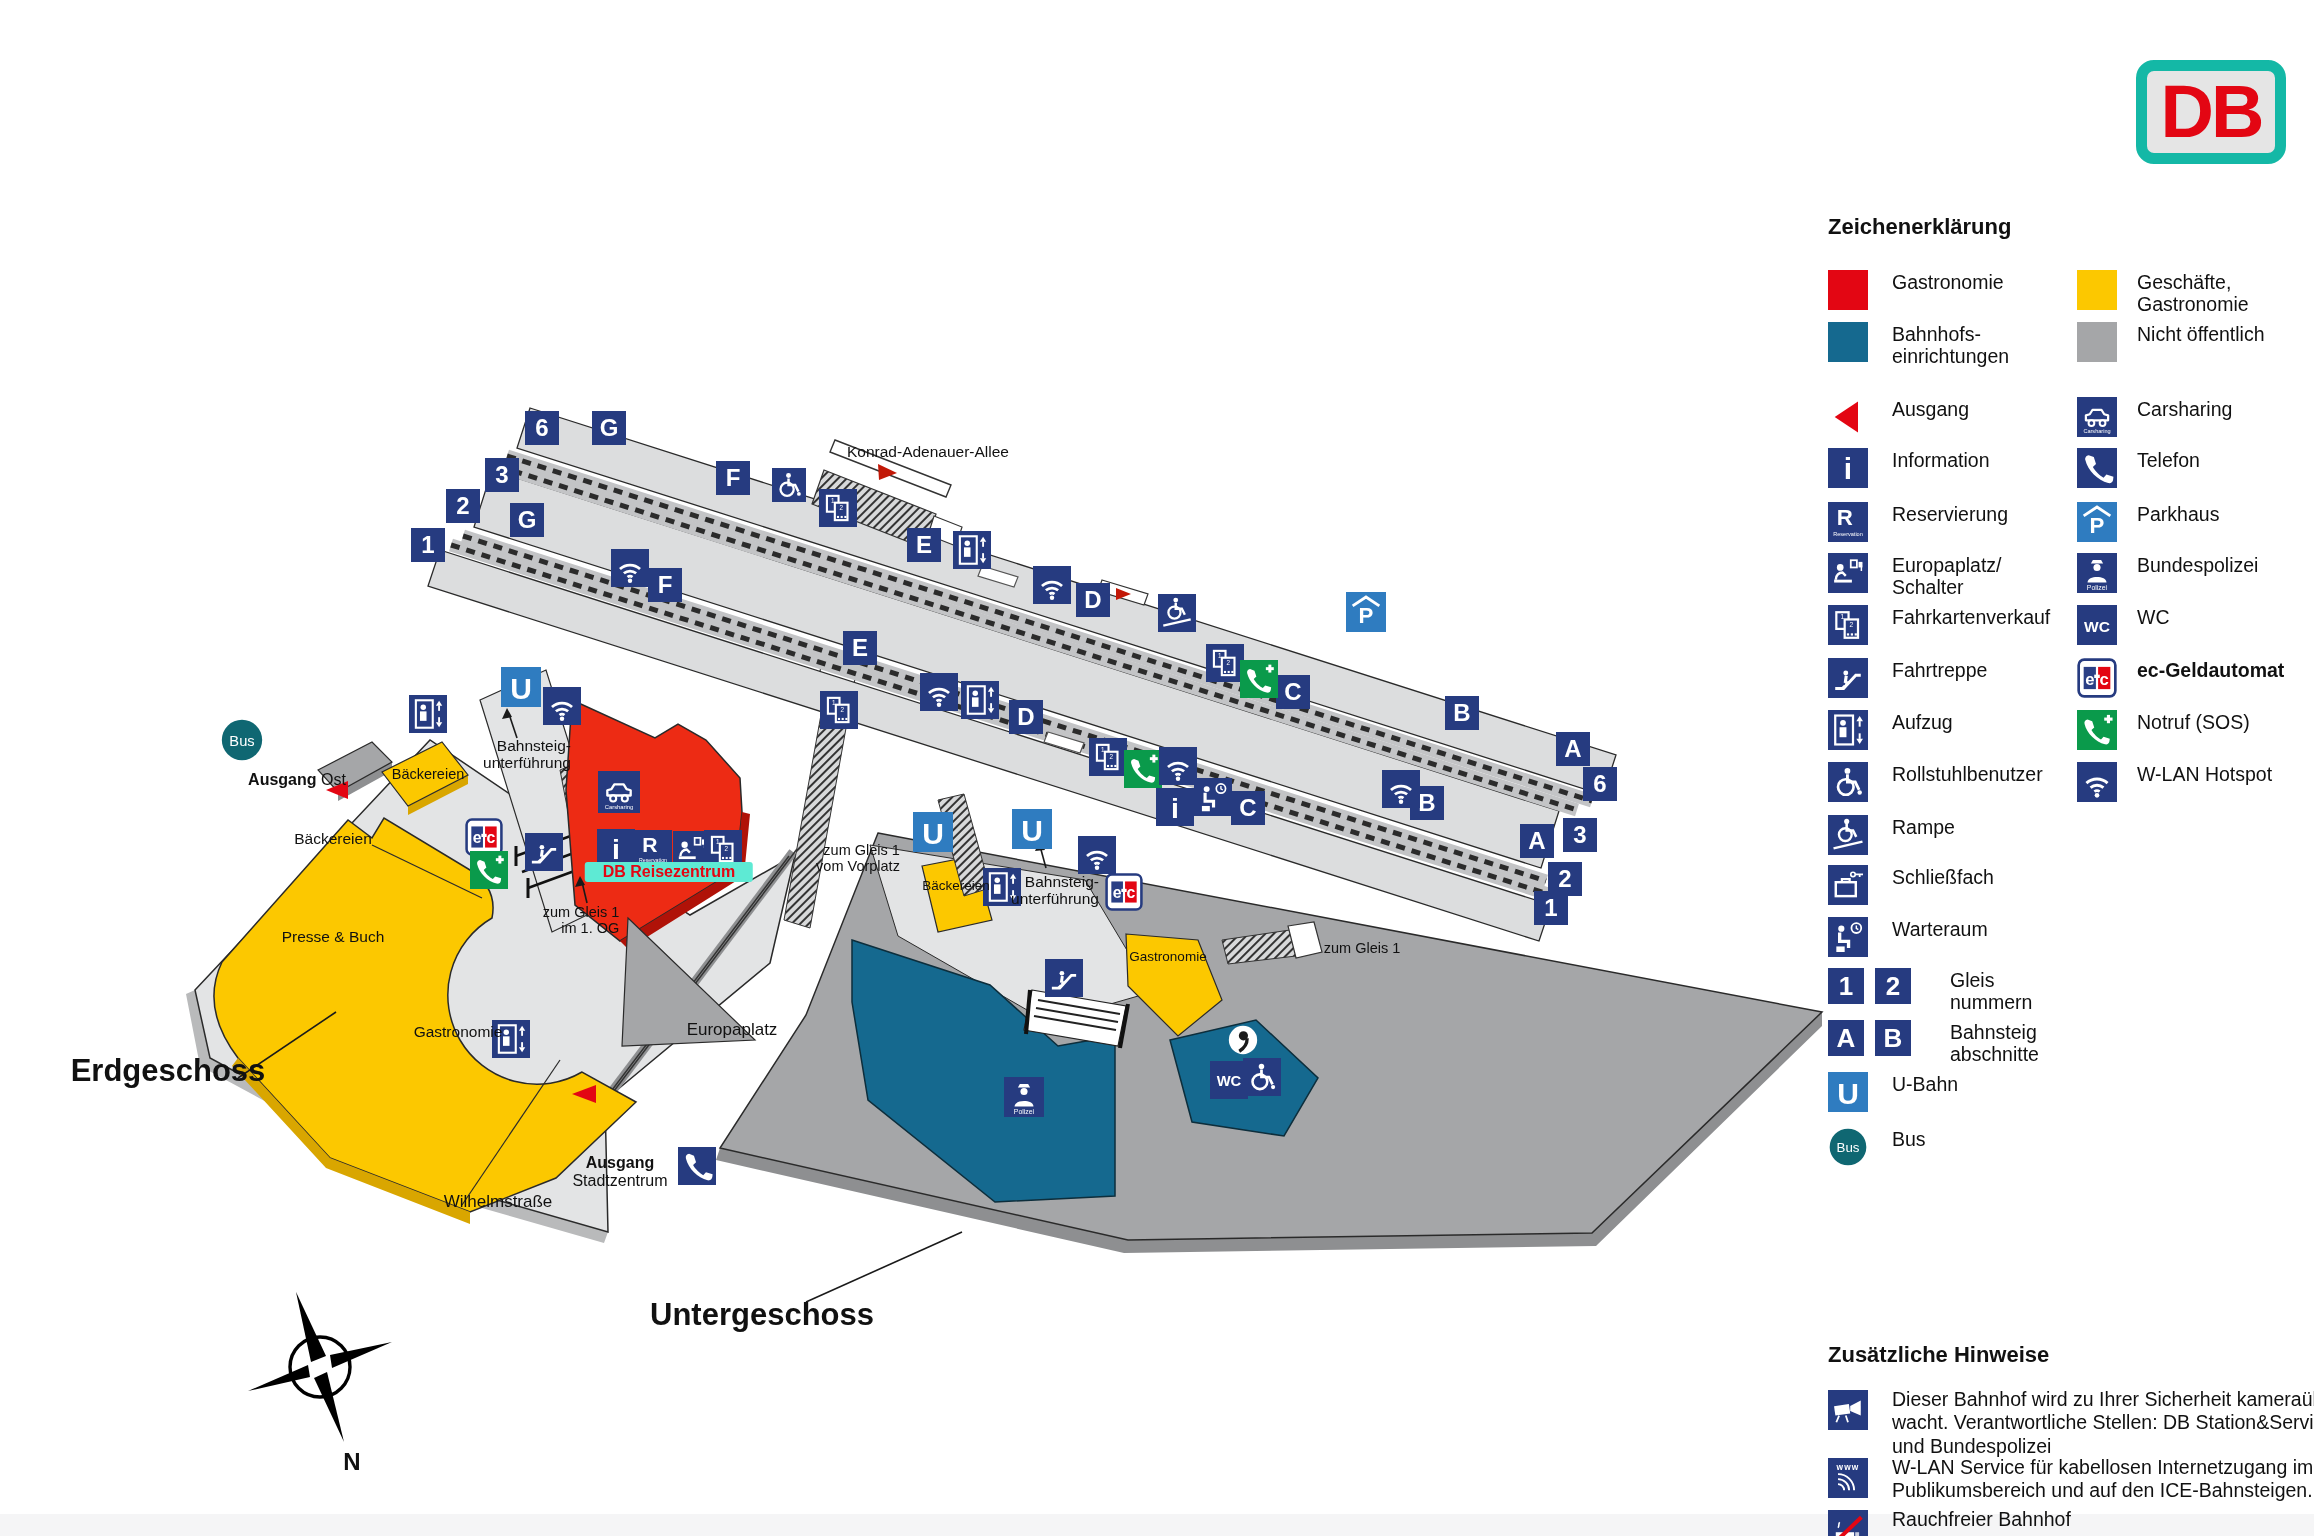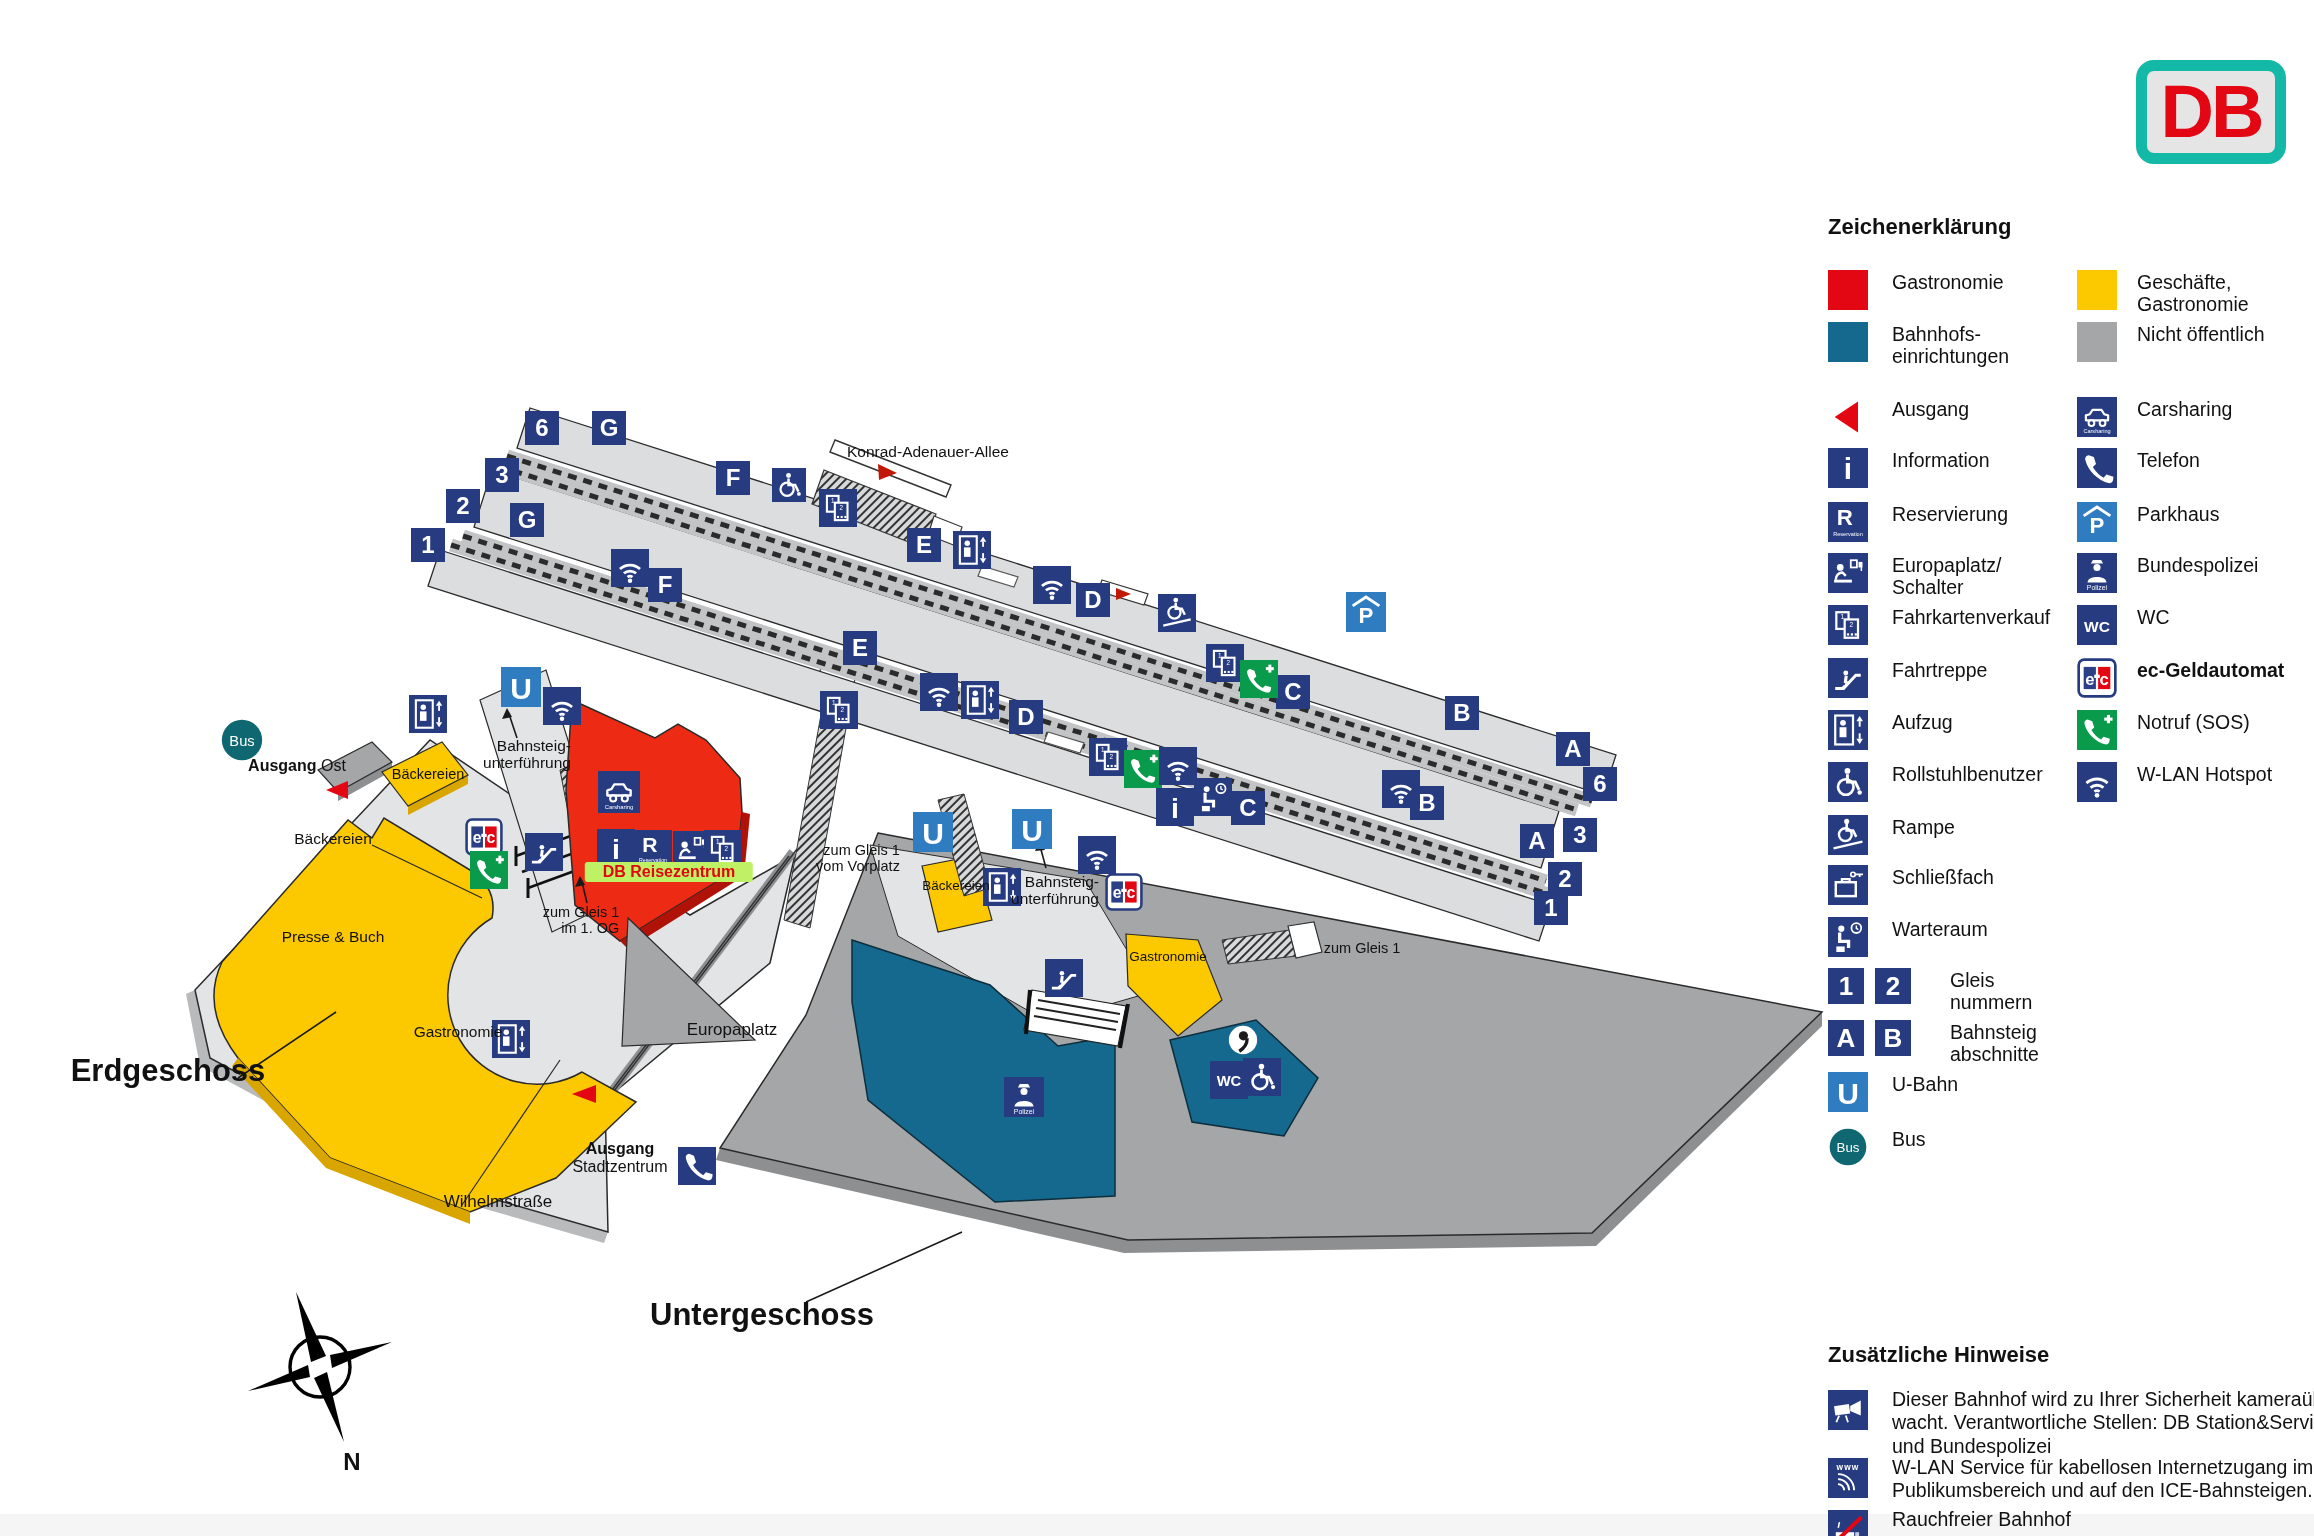--- a/index.html
+++ b/index.html
@@ -21,23 +21,23 @@
   .note-text{position:absolute;font-size:19.5px;line-height:1.2;white-space:pre-line;width:480px;}
   
   .badge{position:absolute;width:34px;height:34px;background:#263b80;color:#fff;font-weight:bold;
          font-size:24px;display:flex;align-items:center;justify-content:center;
          transform:translate(-50%,-50%);}
   .mic{position:absolute;transform:translate(-50%,-50%);line-height:0;}
   .mlabel{position:absolute;transform:translate(-50%,-50%);text-align:right;white-space:pre-line;
           line-height:1.12;color:#111;}
   .s17{font-size:17px;} .s15{font-size:15.5px;} .s14{font-size:14.5px;} .s13{font-size:13.5px;}
   .floor{font-size:31px;font-weight:bold;}
-  .exit{font-size:16px;white-space:pre-line;text-align:center;}
+  .exit{font-size:16px;white-space:pre-line;text-align:center;margin-top:14px;}
   .exit b{font-weight:bold;}
-  .red-chip{background:#bef264;color:#e30613;font-weight:bold;font-size:16px;padding:1px 18px;border-radius:3px;white-space:nowrap;}
+  .red-chip{background:#5eead4;color:#e30613;font-weight:bold;font-size:16px;padding:1px 18px;border-radius:3px;white-space:nowrap;}
   .compassN{font-size:24px;font-weight:bold;}
   svg text{font-family:"Liberation Sans",sans-serif;}
   .mapsvg{position:absolute;left:0;top:0;}
 </style>
 </head>
 <body>
 
 <div class="stage">
 
   <svg width="0" height="0" style="position:absolute" aria-hidden="true">

